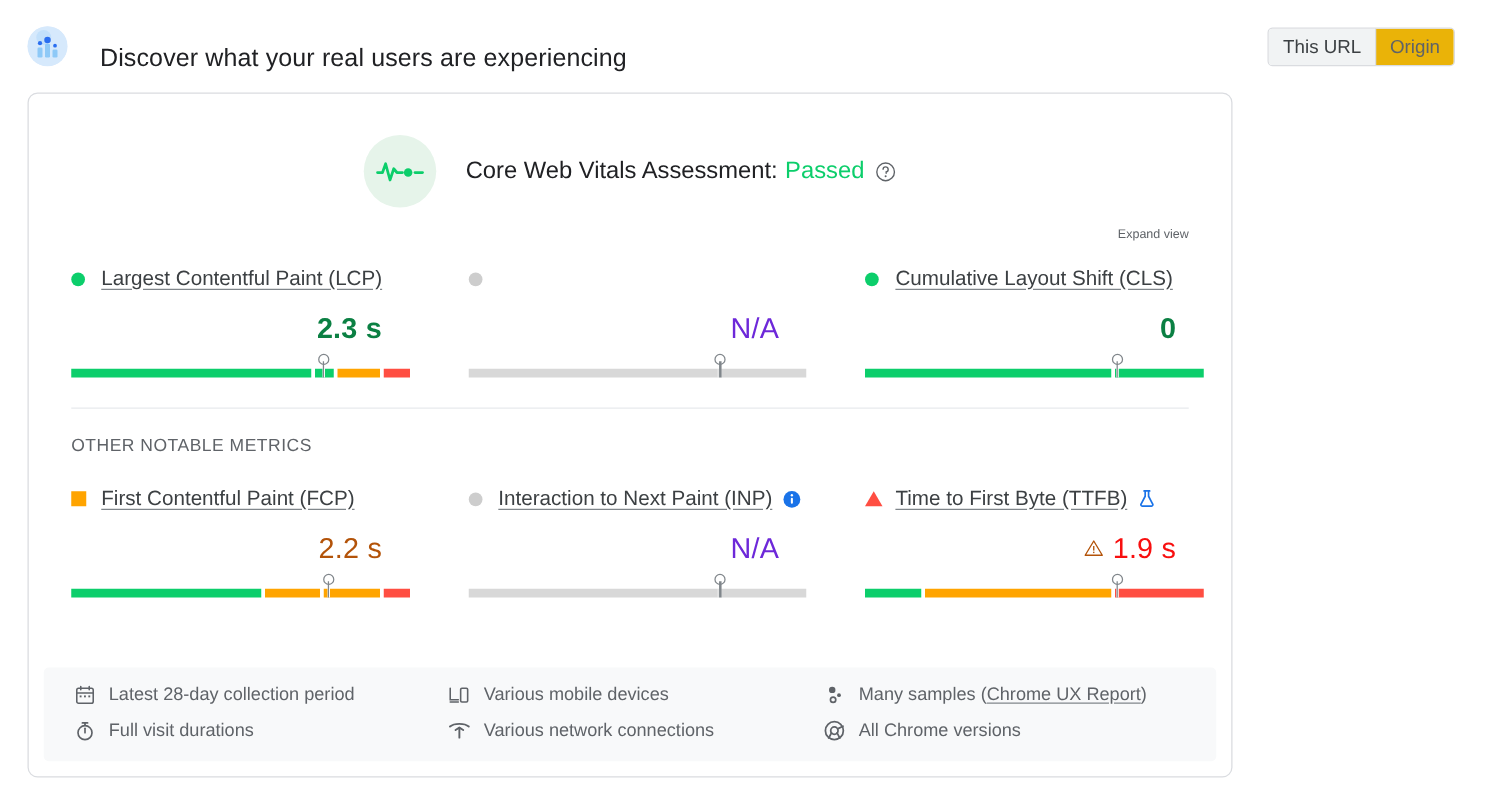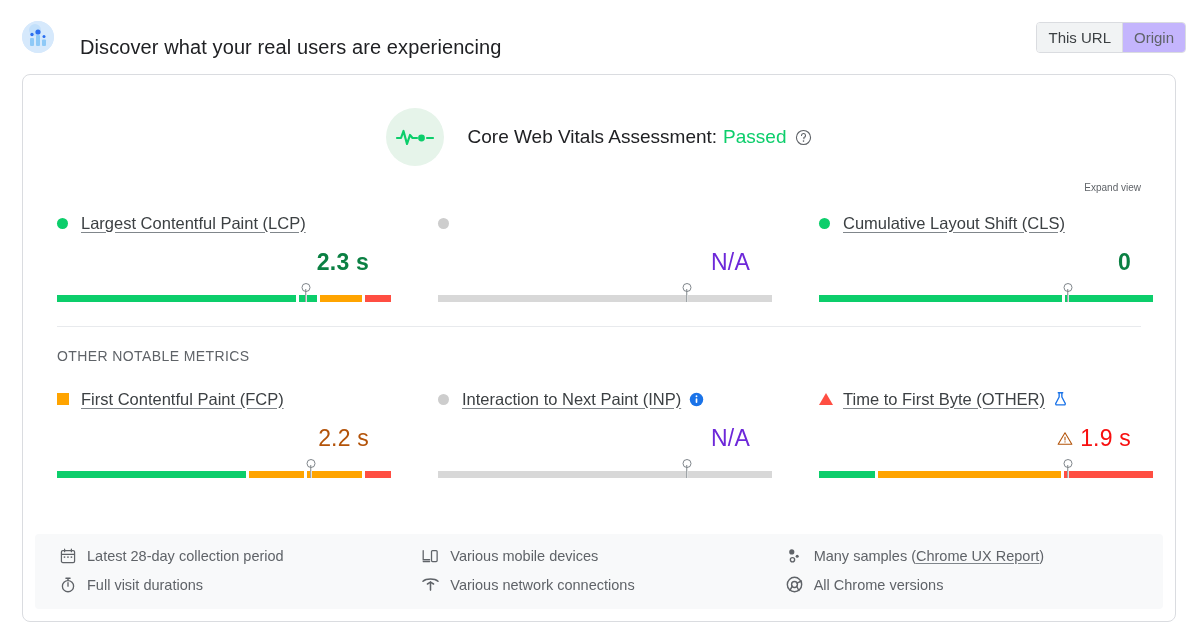--- a/index.html
+++ b/index.html
@@ -30,50 +30,50 @@
   .header-title {
     font-size: 20px;
     color: #202124;
     margin-left: 26px;
     white-space: nowrap;
     letter-spacing: 0.1px;
     margin-top: 20px;
   }
   .toggle-group {
     position: absolute;
-    right: 12px; top: 22px;
+    right: 34px; top: 22px;
     display: flex;
     border: 1px solid #dadce0;
     border-radius: 4px;
     overflow: hidden;
     height: 31px;
   }
   .toggle-btn {
     font-size: 15px;
     padding: 0 11px;
     display: flex;
     align-items: center;
-    background: #c4b5fd;
+    background: #eab308;
     color: #5f6368;
     border: none;
     cursor: pointer;
     font-family: "Liberation Sans", sans-serif;
     white-space: nowrap;
   }
   .toggle-btn.selected {
     background: #f1f3f4;
     color: #3c4043;
   }
   .toggle-btn + .toggle-btn { border-left: 1px solid #dadce0; }
 
   
   .card {
     position: absolute;
     left: 22px; top: 74px;
-    width: 1154px; height: 548px;
+    width: 964px; height: 548px;
     border: 1px solid #dadce0;
     border-radius: 8px;
     background: #ffffff;
     overflow: hidden;
   }
 
   .assessment {
     display: flex;
     align-items: center;
     justify-content: center;
@@ -406,21 +406,21 @@
           <div class="seg grey" style="flex:73.5"></div>
           <div class="seg grey" style="flex:26.5"></div>
         </div>
         <div class="pin" style="left:74.5%"></div>
       </div>
     </div>
 
     <div class="metric">
       <div class="metric-head">
         <span class="tri"></span>
-        <span class="metric-label">Time to First Byte (OTHER)</span>
+        <span class="metric-label">Time to First Byte (TTFB)</span>
         <span class="badge-icon">
           <svg width="15" height="16" viewBox="0 0 18 20">
             <path d="M6.2 2.2h5.6M7.3 2.2v5.3L3.2 15.3a1.3 1.3 0 0 0 1.1 2h9.4a1.3 1.3 0 0 0 1.1-2L10.7 7.5V2.2" fill="none" stroke="#1a73e8" stroke-width="1.7" stroke-linecap="round" stroke-linejoin="round"></path>
           </svg>
         </span>
       </div>
       <div class="metric-value-row">
         <span class="warn-tri">
           <svg width="16" height="15" viewBox="0 0 18 16">
             <path d="M9 1.6 L16.7 14.4 H1.3 Z" fill="none" stroke="#b35309" stroke-width="1.2" stroke-linejoin="round"></path>

